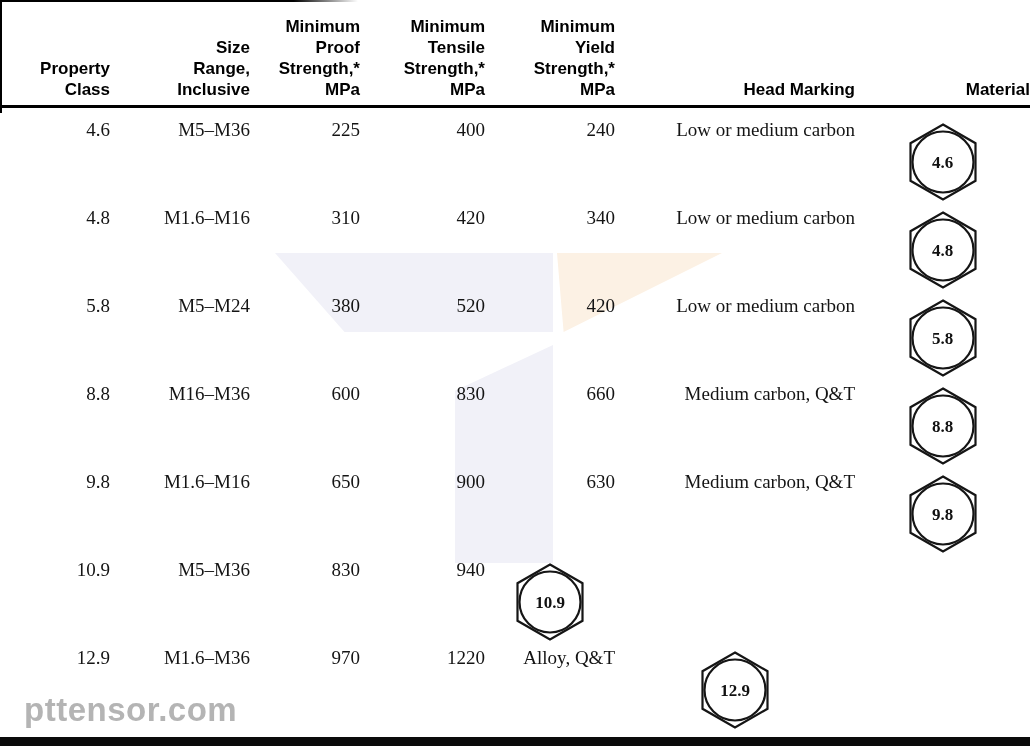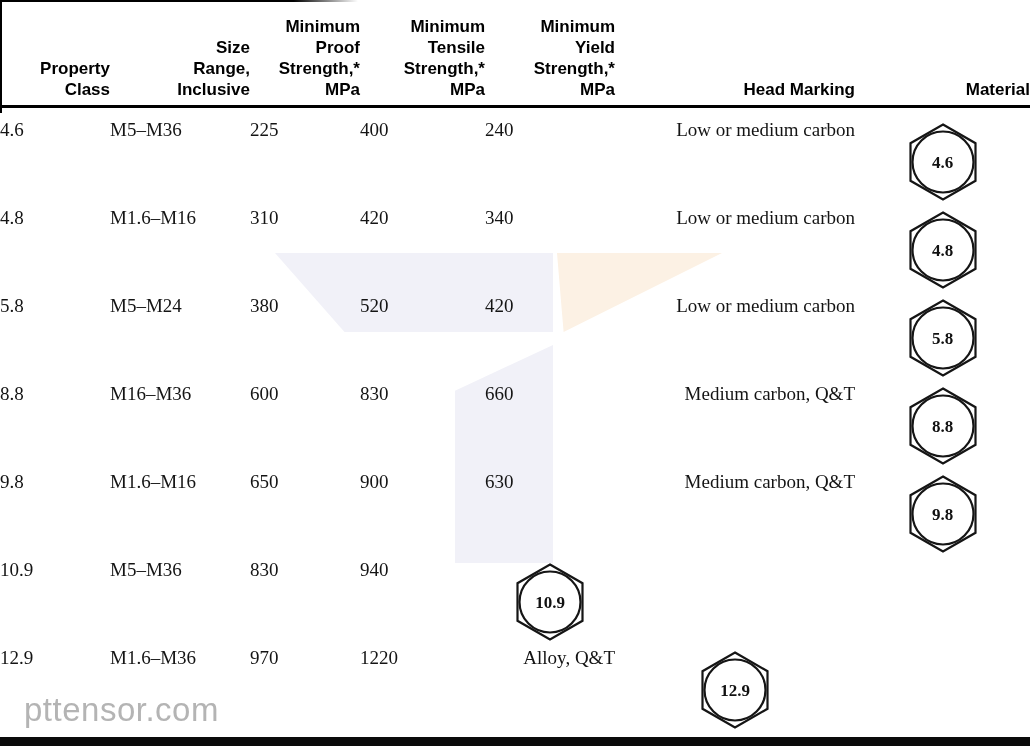--- a/index.html
+++ b/index.html
@@ -42,21 +42,21 @@
   }
   .th{text-align:right;white-space:pre-line;}
 
   .trow{
     display:grid;
     grid-template-columns:110px 140px 110px 125px 130px 240px 175px;
     height:88px;
   }
   .td{
     padding-top:11px;
-    text-align:left;
+    text-align:right;
     font-size:19px;
     line-height:21px;
   }
   .td.material{text-align:right;padding-left:17px;white-space:pre-line;}
   .td.headmark{padding-top:0;}
 
   .hex{
     position:relative;
     width:70px;height:78px;
     margin:15px auto 0 auto;
@@ -70,20 +70,21 @@
     font-size:17px;
     color:#111;
   }
 
   .watermark-text{
     position:absolute;left:24px;top:691px;z-index:2;
     font-family:"Liberation Sans", sans-serif;
     font-size:33px;
     color:#b4b4b4;
     letter-spacing:0.5px;
+    font-weight:bold;
   }
 </style>
 </head>
 <body>
 
 <div class="page">
 
   <div class="wm-shape wm-bar"></div>
   <div class="wm-shape wm-stem"></div>
   <div class="wm-shape wm-tri"></div>

